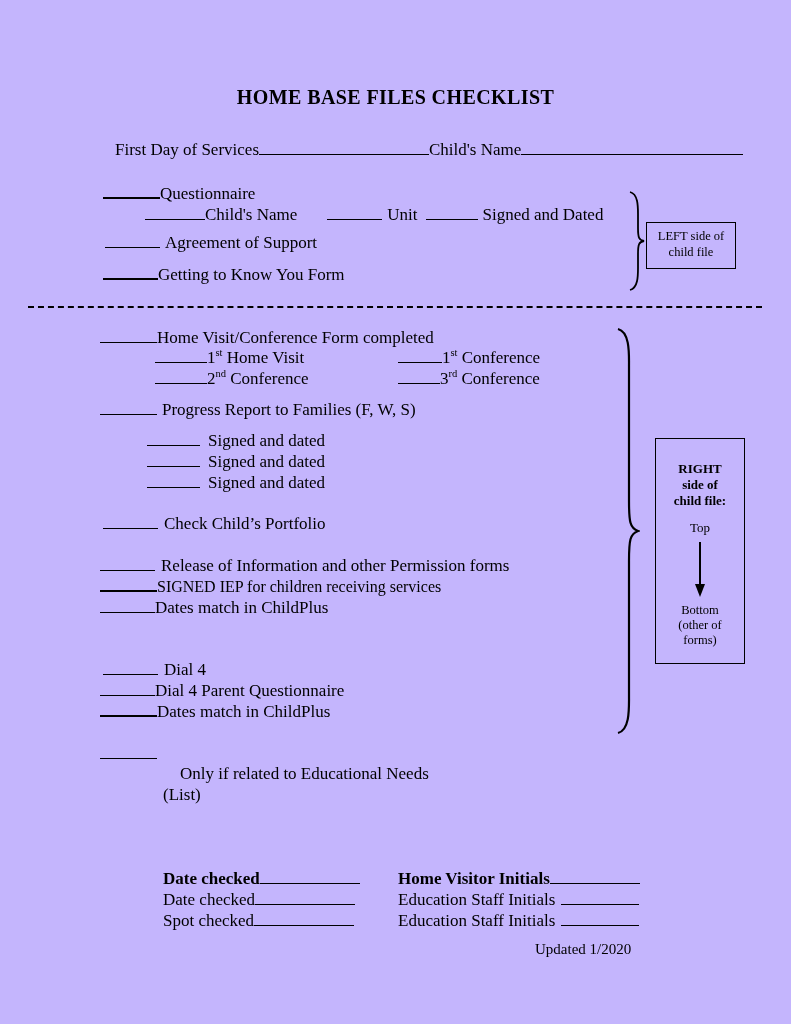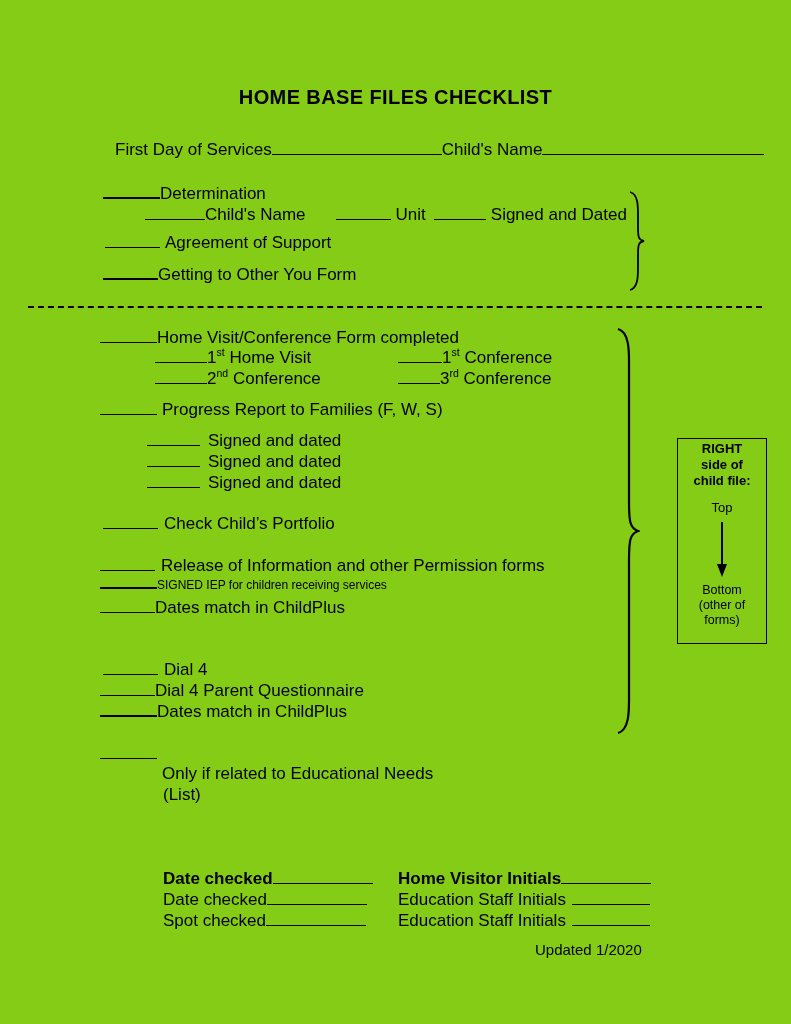--- a/index.html
+++ b/index.html
@@ -1,78 +1,82 @@
 <!DOCTYPE html>
 <html><head>
 <meta charset="utf-8">
 <style>
   html,body { margin:0; padding:0; background:#ffffff; }
   .page {
-    position:relative; width:791px; height:1024px; background:#84cc16;
-    font-family:Liberation Sans, sans-serif; font-size:17px; color:#000;
+    position:relative; width:791px; height:1024px; background:#c4b5fd;
+    font-family:Liberation Serif, serif; font-size:17px; color:#000;
     overflow:hidden;
   }
   .line { position:absolute; white-space:nowrap; line-height:1.18; }
   .blank { display:inline-block; border-bottom:1.4px solid #000; height:3px; vertical-align:baseline; }
   .bb { border-bottom-width:2.6px; }
   .bold { font-weight:bold; }
   .sm  { font-size:13.5px; }
-  .sm2 { font-size:12px; }
+  .sm2 { font-size:16px; }
   .title {
     position:absolute; top:86px; left:0; width:100%; text-align:center;
     font-size:20px; font-weight:bold; letter-spacing:0.4px;
   }
   sup { font-size:0.62em; line-height:0; }
   .divider { position:absolute; top:306px; left:28px; width:734px; border-top:2px dashed #000; }
   .sidebox {
     position:absolute; border:1.3px solid #000; text-align:center;
     font-size:12.5px; line-height:1.3;
   }
   .leftbox { top:222px; left:646px; width:88px; height:40px; padding-top:5px; }
-  .rightbox { top:438px; left:677px; width:88px; height:202px; padding-top:2px; font-size:13px; }
+  .rightbox { top:438px; left:655px; width:88px; height:202px; padding-top:22px; font-size:13px; }
   .rightbox .t { font-weight:bold; line-height:1.22; }
   .rightbox .mid { margin-top:11px; }
   .rightbox .bot { line-height:1.2; font-size:12.5px; }
   .brace { position:absolute; }
   .arrow-wrap { margin-top:4px; }
   .updated { position:absolute; top:941px; left:535px; font-size:15px; }
 </style>
 </head>
 <body>
 
 <div class="page">
 
   <div class="title">HOME BASE FILES CHECKLIST</div>
 
   <div class="line" style="top:140px; left:115px;">
     <span>First Day of Services</span><span class="blank" style="width:170px;"></span><span>Child's Name</span><span class="blank" style="width:222px;"></span>
   </div>
 
   <div class="line" style="top:184px; left:103px;">
-    <span class="blank bb" style="width:57px;"></span><span>Determination</span>
+    <span class="blank bb" style="width:57px;"></span><span>Questionnaire</span>
   </div>
 
   <div class="line" style="top:233px; left:105px;">
     <span class="blank" style="width:55px; margin-right:5px;"></span><span>Agreement of Support</span>
   </div>
 
   <div class="line" style="top:205px; left:145px;">
     <span class="blank" style="width:60px;"></span><span>Child's Name</span><span class="blank" style="width:55px; margin-left:30px;"></span><span style="margin-left:5px;">Unit</span><span class="blank" style="width:52px; margin-left:8px;"></span><span style="margin-left:5px;">Signed and Dated</span>
   </div>
 
   <div class="line" style="top:265px; left:103px;">
-    <span class="blank bb" style="width:55px;"></span><span>Getting to Other You Form</span>
+    <span class="blank bb" style="width:55px;"></span><span>Getting to Know You Form</span>
   </div>
 
   <div class="brace" style="top:190px; left:628px;">
     <svg width="18" height="102" viewBox="0 0 18 102">
       <path d="M2,2 C10,4 10,16 10,24 L10,38 C10,48 11,50 16,51 C11,52 10,54 10,64 L10,78 C10,86 10,98 2,100" fill="none" stroke="#000" stroke-width="1.8"></path>
     </svg>
   </div>
 
+  <div class="sidebox leftbox">
+    <div>LEFT side of</div>
+    <div>child file</div>
+  </div>
 
   <div class="divider"></div>
 
   <div class="line" style="top:328px; left:100px;">
     <span class="blank" style="width:57px;"></span><span>Home Visit/Conference Form completed</span>
   </div>
 
   <div class="line" style="top:348px; left:155px;">
     <span class="blank" style="width:52px;"></span><span><span>1</span><sup>st</sup><span> Home Visit</span></span>
   </div>
@@ -120,21 +124,21 @@
   <div class="line" style="top:681px; left:100px;">
     <span class="blank" style="width:55px;"></span><span>Dial 4 Parent Questionnaire</span>
   </div>
   <div class="line" style="top:702px; left:100px;">
     <span class="blank bb" style="width:57px;"></span><span>Dates match in ChildPlus</span>
   </div>
 
   <div class="line" style="top:744px; left:100px;">
     <span class="blank" style="width:57px; margin-right:5px;"></span>
   </div>
-  <div class="line" style="top:764px; left:162px;">
+  <div class="line" style="top:764px; left:180px;">
     <span>Only if related to Educational Needs</span>
   </div>
   <div class="line" style="top:785px; left:163px;">
     <span>(List)</span>
   </div>
 
   <div class="brace" style="top:326px; left:616px;">
     <svg width="24" height="410" viewBox="0 0 24 410">
       <path d="M2,3 C14,6 13,28 13,40 L13,175 C13,196 14,202 22,205 C14,208 13,214 13,235 L13,370 C13,382 14,404 2,407" fill="none" stroke="#000" stroke-width="2.2"></path>
     </svg>

